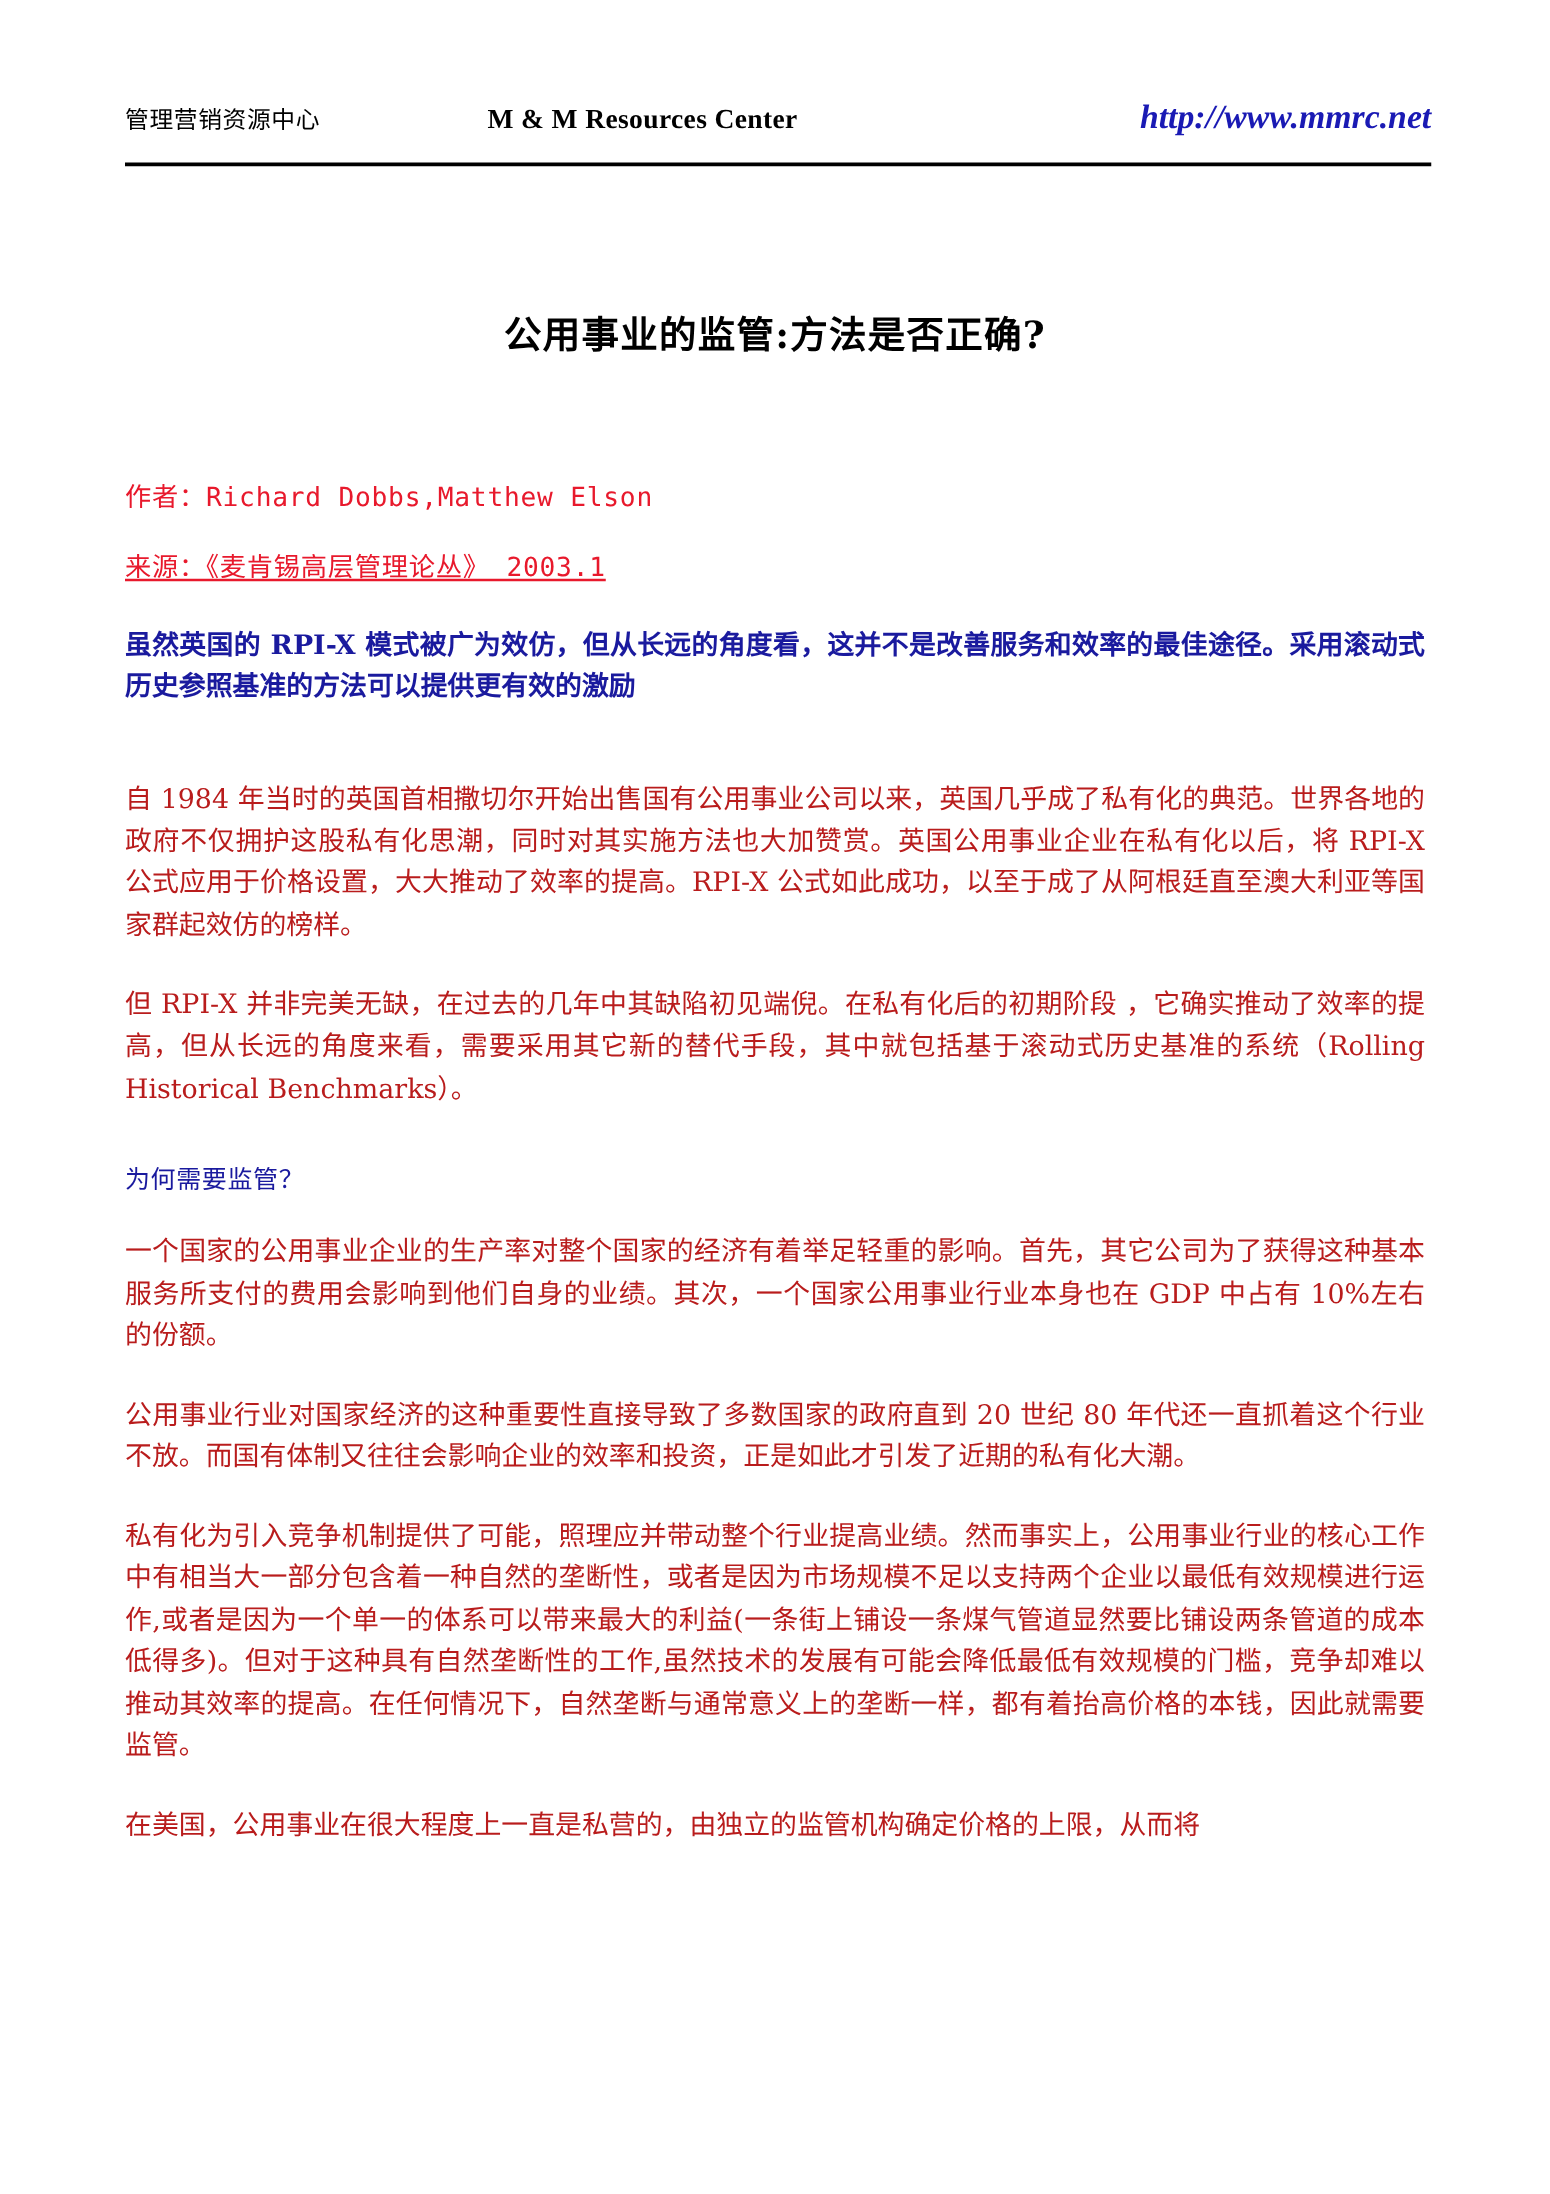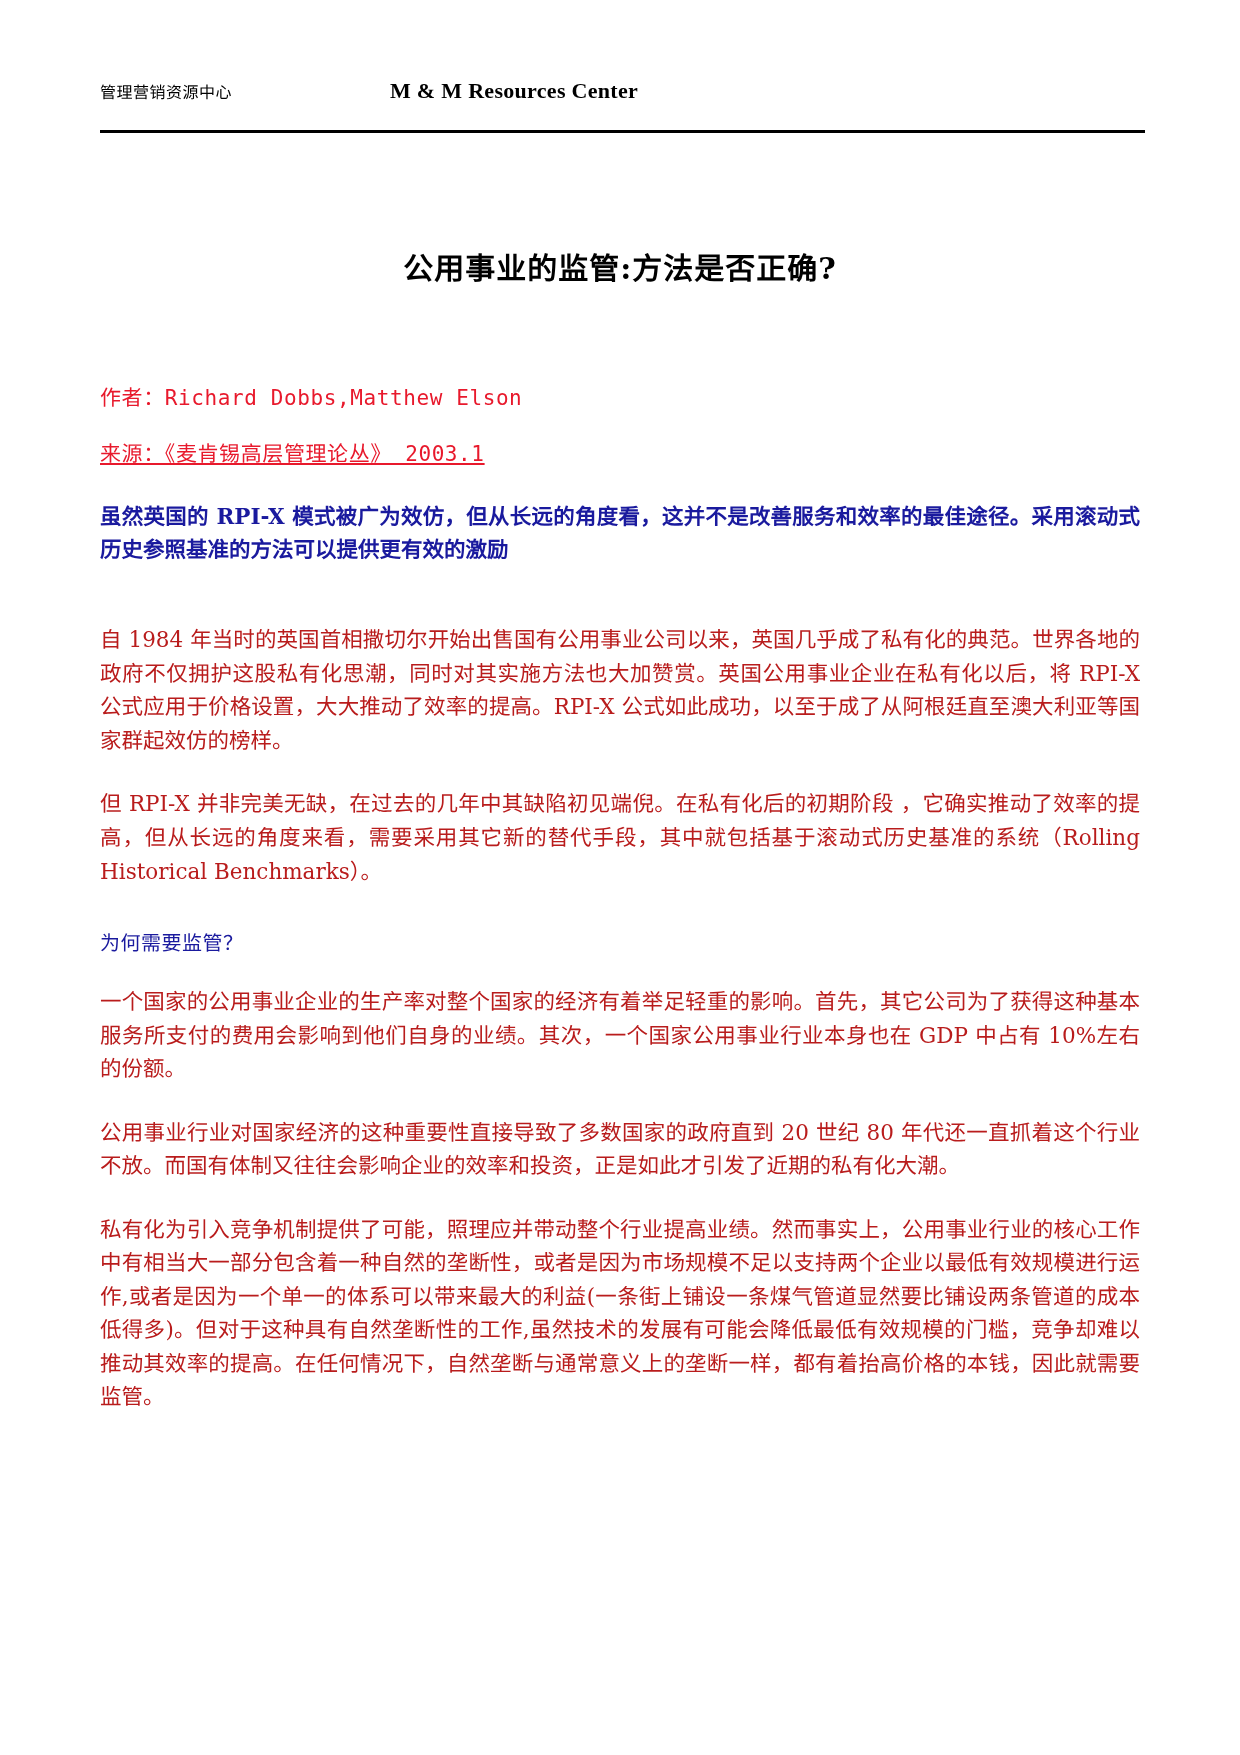--- a/index.html
+++ b/index.html
@@ -33,21 +33,21 @@
     border-bottom: 3px solid #000000;
   }
   .masthead-inner {
     display: flex;
     align-items: baseline;
     justify-content: flex-start;
     height: 100%;
   }
   .mast-cn {
     font-family: "DejaVu Serif", "Liberation Serif", serif;
-    font-size: 16px;
+    font-size: 19px;
     color: #000000;
     letter-spacing: 0.5px;
     white-space: nowrap;
     width: 290px;
   }
   .mast-en {
     font-family: "Liberation Serif", "DejaVu Serif", serif;
     font-weight: bold;
     font-size: 22px;
     color: #000000;
@@ -126,20 +126,21 @@
 </style>
 </head>
 <body>
 
 <div class="page">
 
   <div class="masthead">
     <div class="masthead-inner">
       <div class="mast-cn">管理营销资源中心</div>
       <div class="mast-en">M &amp; M Resources Center</div>
+      <div class="mast-url">http://www.mmrc.net</div>
     </div>
   </div>
 
   <div class="content">
 
     <h1 class="doc-title">公用事业的监管:方法是否正确?</h1>
 
     <div class="meta-line meta-author">作者：Richard Dobbs,Matthew Elson</div>
 
     <div class="meta-line meta-source">来源：《麦肯锡高层管理论丛》 2003.1</div>
@@ -151,15 +152,16 @@
     <p class="para">但 RPI-X 并非完美无缺，在过去的几年中其缺陷初见端倪。在私有化后的初期阶段 ，它确实推动了效率的提高，但从长远的角度来看，需要采用其它新的替代手段，其中就包括基于滚动式历史基准的系统（Rolling Historical Benchmarks）。</p>
 
     <div class="section-heading">为何需要监管？</div>
 
     <p class="para tight">一个国家的公用事业企业的生产率对整个国家的经济有着举足轻重的影响。首先，其它公司为了获得这种基本服务所支付的费用会影响到他们自身的业绩。其次，一个国家公用事业行业本身也在 GDP 中占有 10%左右的份额。</p>
 
     <p class="para">公用事业行业对国家经济的这种重要性直接导致了多数国家的政府直到 20 世纪 80 年代还一直抓着这个行业不放。而国有体制又往往会影响企业的效率和投资，正是如此才引发了近期的私有化大潮。</p>
 
     <p class="para">私有化为引入竞争机制提供了可能，照理应并带动整个行业提高业绩。然而事实上，公用事业行业的核心工作中有相当大一部分包含着一种自然的垄断性，或者是因为市场规模不足以支持两个企业以最低有效规模进行运作,或者是因为一个单一的体系可以带来最大的利益(一条街上铺设一条煤气管道显然要比铺设两条管道的成本低得多)。但对于这种具有自然垄断性的工作,虽然技术的发展有可能会降低最低有效规模的门槛，竞争却难以推动其效率的提高。在任何情况下，自然垄断与通常意义上的垄断一样，都有着抬高价格的本钱，因此就需要监管。</p>
 
+    <p class="para">在美国，公用事业在很大程度上一直是私营的，由独立的监管机构确定价格的上限，从而将</p>
 
   </div>
 </div>
 
 </body></html>

